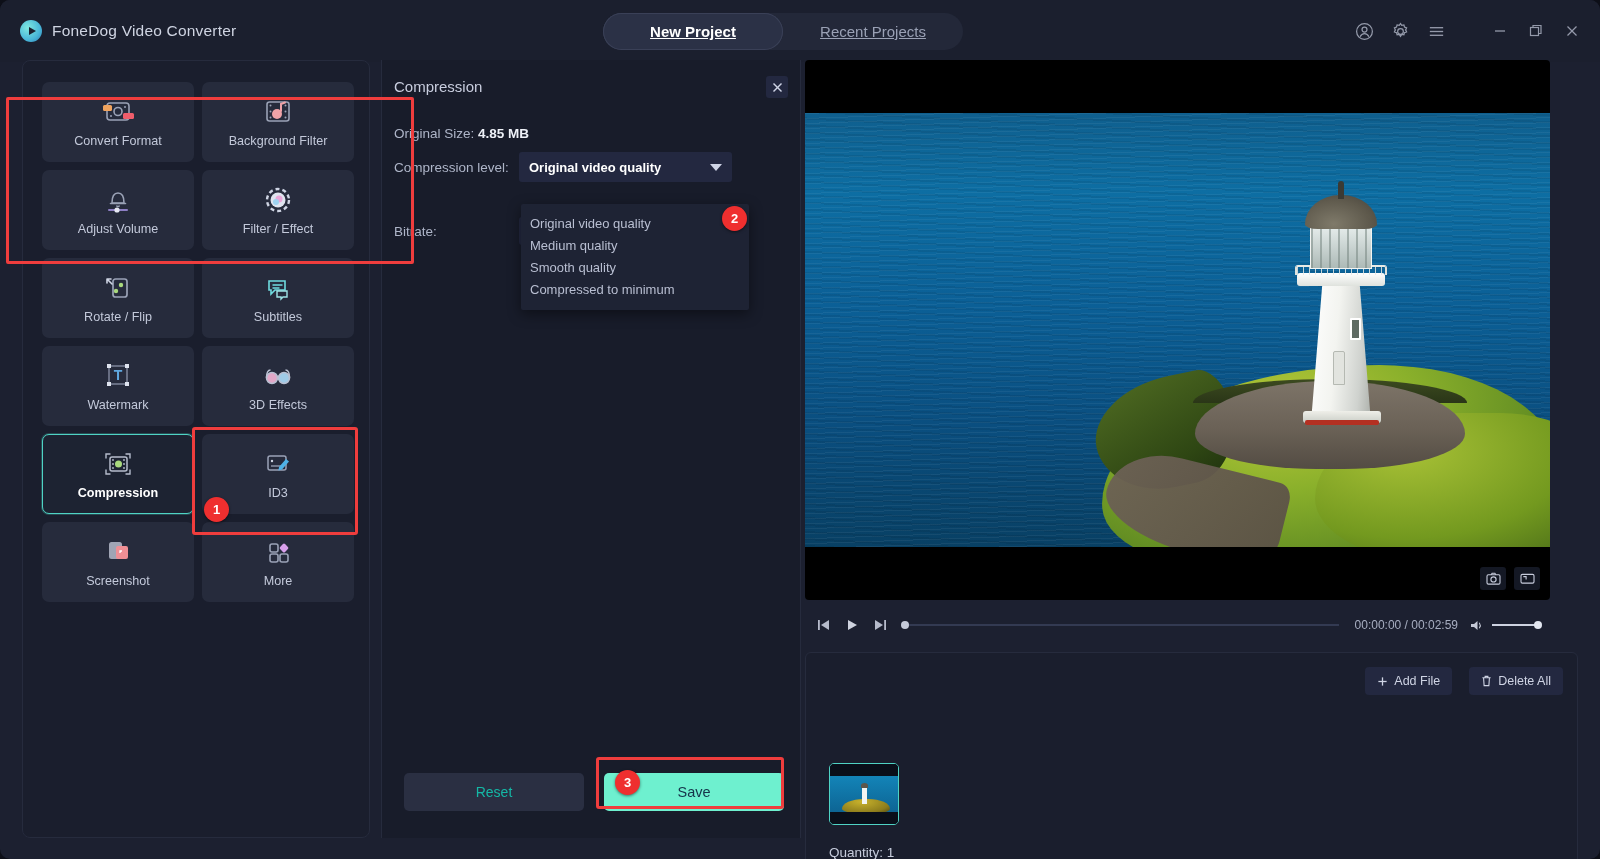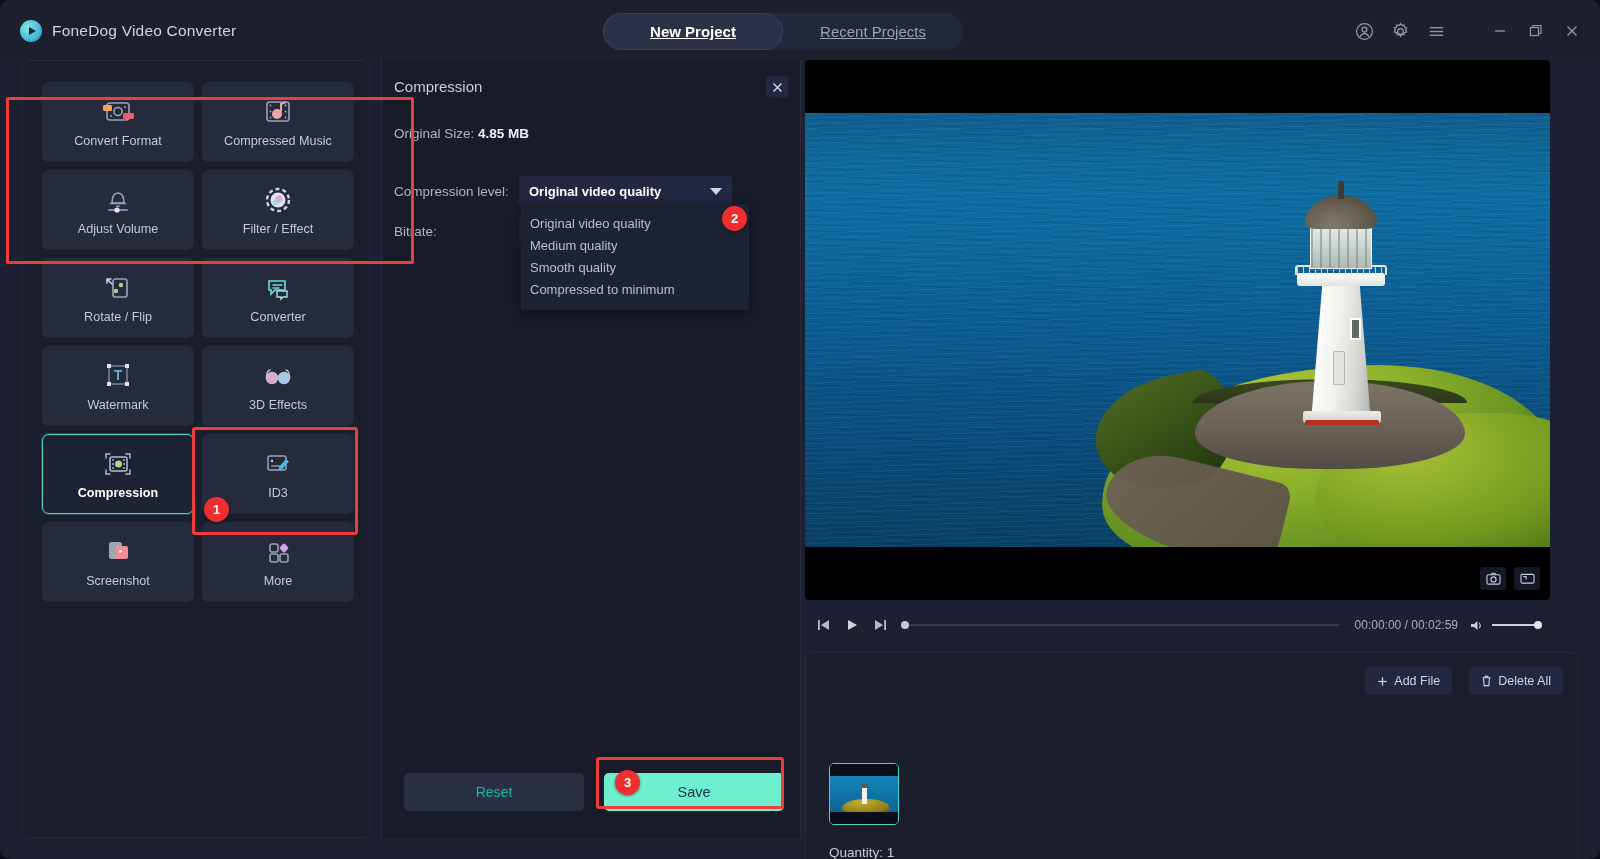--- a/index.html
+++ b/index.html
@@ -111,21 +111,21 @@
   }
   .orig-size { position: absolute; left: 12px; top: 66px; font-size: 13.5px; color: #aeb5c8; }
   .orig-size b { color: #eef1f8; }
 
   .hl-box {
     position: absolute; left: 6px; top: 97px; width: 408px; height: 167px;
     border: 3px solid #ef3d3d; border-radius: 2px; pointer-events: none;
   }
 
   .row { position: absolute; display: flex; align-items: center; }
-  .row-level { left: 12px; top: 116px; }
+  .row-level { left: 12px; top: 92px; }
   .row-bitrate { left: 12px; top: 157px; }
   .field-label { font-size: 13.5px; color: #aeb5c8; width: 125px; }
   .select {
     width: 213px; height: 30px; background: #232840; border-radius: 3px;
     display: flex; align-items: center; padding: 0 10px;
     font-size: 13px; color: #ffffff; font-weight: bold; cursor: pointer;
     justify-content: space-between;
   }
   .caret { width: 0; height: 0; border-left: 6px solid transparent; border-right: 6px solid transparent; border-top: 7px solid #cfd4e6; }
   .bitrate-box {
@@ -397,21 +397,21 @@
             <circle cx="7.5" cy="6.5" r="1" fill="#9aa2b6"></circle>
               <circle cx="7.5" cy="12.5" r="1" fill="#9aa2b6"></circle>
               <circle cx="7.5" cy="18.5" r="1" fill="#9aa2b6"></circle>
             <circle cx="22.5" cy="6.5" r="1" fill="#9aa2b6"></circle>
               <circle cx="22.5" cy="12.5" r="1" fill="#9aa2b6"></circle>
               <circle cx="22.5" cy="18.5" r="1" fill="#9aa2b6"></circle>
             <circle cx="14" cy="15" r="5" fill="#efa3a9"></circle>
             <path d="M18 12V5l4-1.5" stroke="#efa3a9" stroke-width="2" fill="none" stroke-linecap="round"></path>
           </svg>
         </div>
-        <div class="tool-label">Compressed Music</div>
+        <div class="tool-label">Background Filter</div>
       </div>
 
       <div class="tool">
         <div class="tool-icon">
           <svg width="32" height="28" viewBox="0 0 32 28">
             <path d="M10 17c0-6 1-10 6-10s6 4 6 10z" fill="none" stroke="#9aa2b6" stroke-width="1.6"></path>
             <path d="M8.5 17.5h15" stroke="#9aa2b6" stroke-width="1.6" stroke-linecap="round"></path>
             <path d="M14.5 19.5a1.6 1.6 0 003 0" fill="none" stroke="#9aa2b6" stroke-width="1.4"></path>
             <rect x="6" y="23" width="20" height="2" rx="1" fill="#8d7fc4"></rect>
             <circle cx="15" cy="24" r="2.6" fill="#e6e9f3"></circle>
@@ -445,21 +445,21 @@
       </div>
 
       <div class="tool">
         <div class="tool-icon">
           <svg width="30" height="26" viewBox="0 0 30 26">
             <path d="M6 6h16v9H12l-4 4v-4H6z" fill="none" stroke="#6fdce0" stroke-width="1.6"></path>
             <path d="M10 10h9M10 13h6" stroke="#6fdce0" stroke-width="1.4" stroke-linecap="round"></path>
             <path d="M14 16h10v6h-4l-2 2v-2h-4z" fill="none" stroke="#9fe6e8" stroke-width="1.4"></path>
           </svg>
         </div>
-        <div class="tool-label">Converter</div>
+        <div class="tool-label">Subtitles</div>
       </div>
 
       <div class="tool">
         <div class="tool-icon">
           <svg width="28" height="28" viewBox="0 0 28 28">
             <rect x="5" y="4" width="18" height="18" fill="none" stroke="#8a92a8" stroke-width="1.3"></rect>
             <rect x="3" y="2" width="4" height="4" fill="#dfe4ef"></rect>
               <rect x="21" y="2" width="4" height="4" fill="#dfe4ef"></rect>
             <rect x="3" y="20" width="4" height="4" fill="#dfe4ef"></rect>
               <rect x="21" y="20" width="4" height="4" fill="#dfe4ef"></rect>

